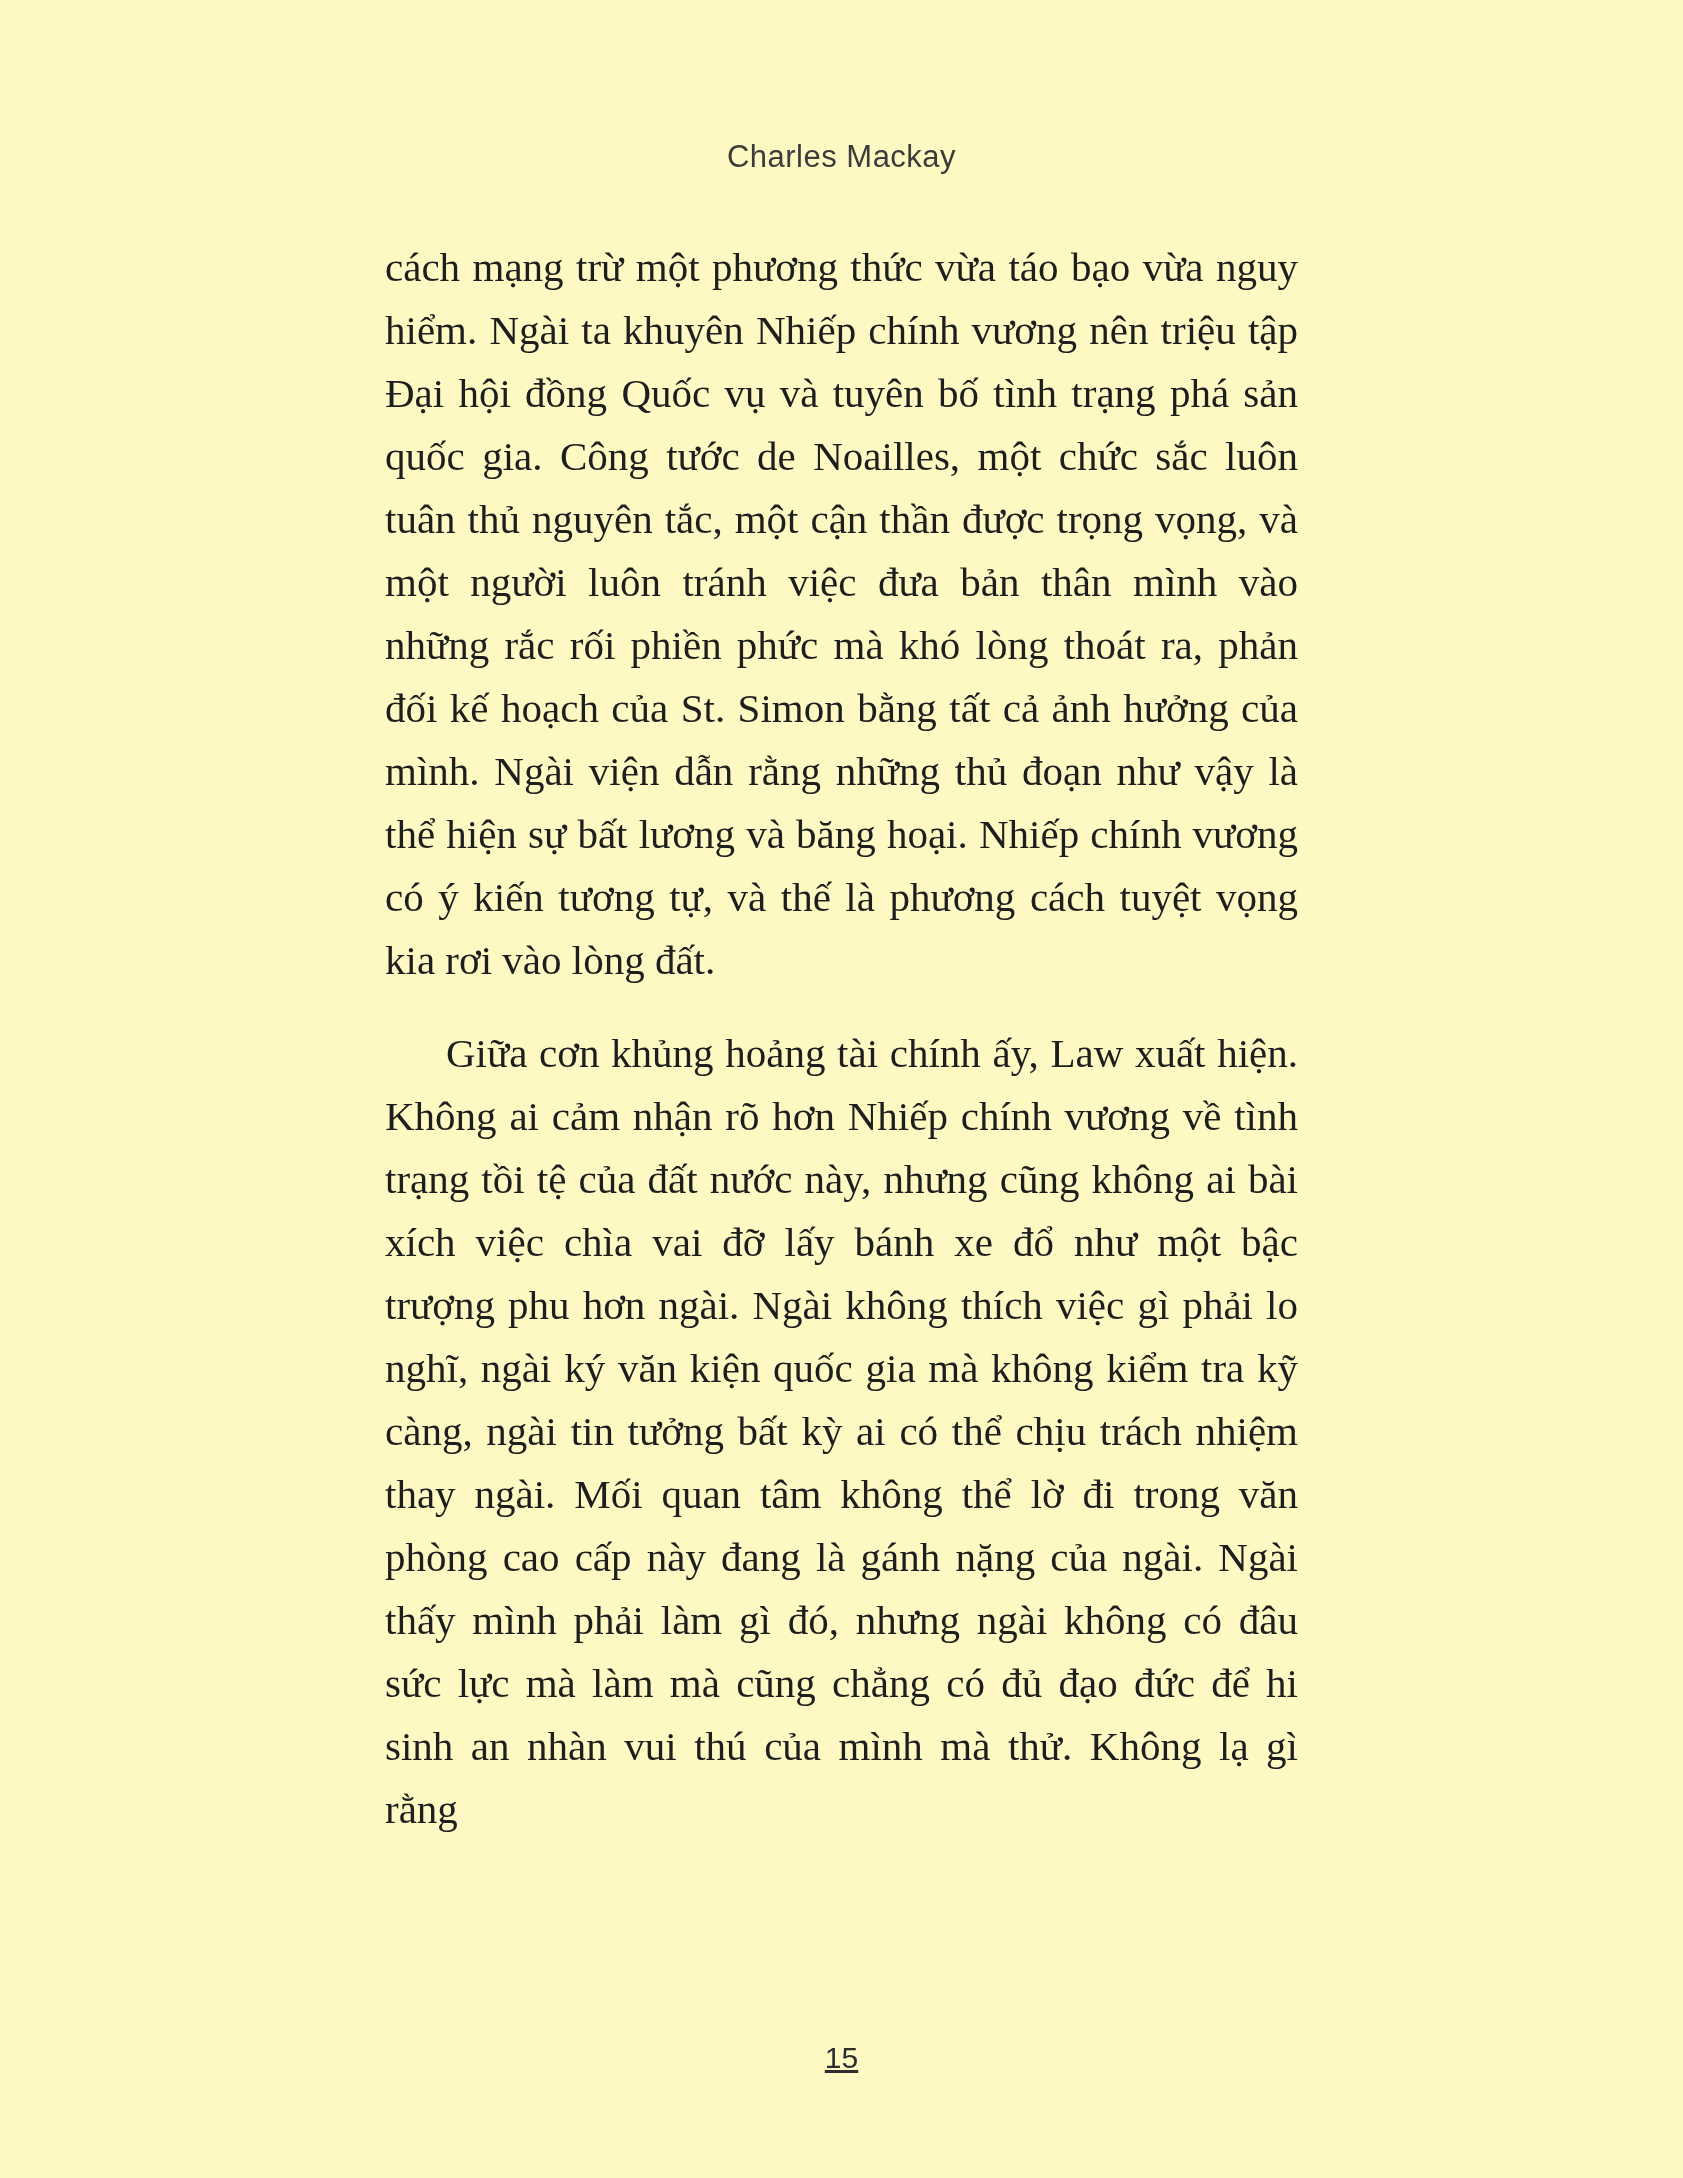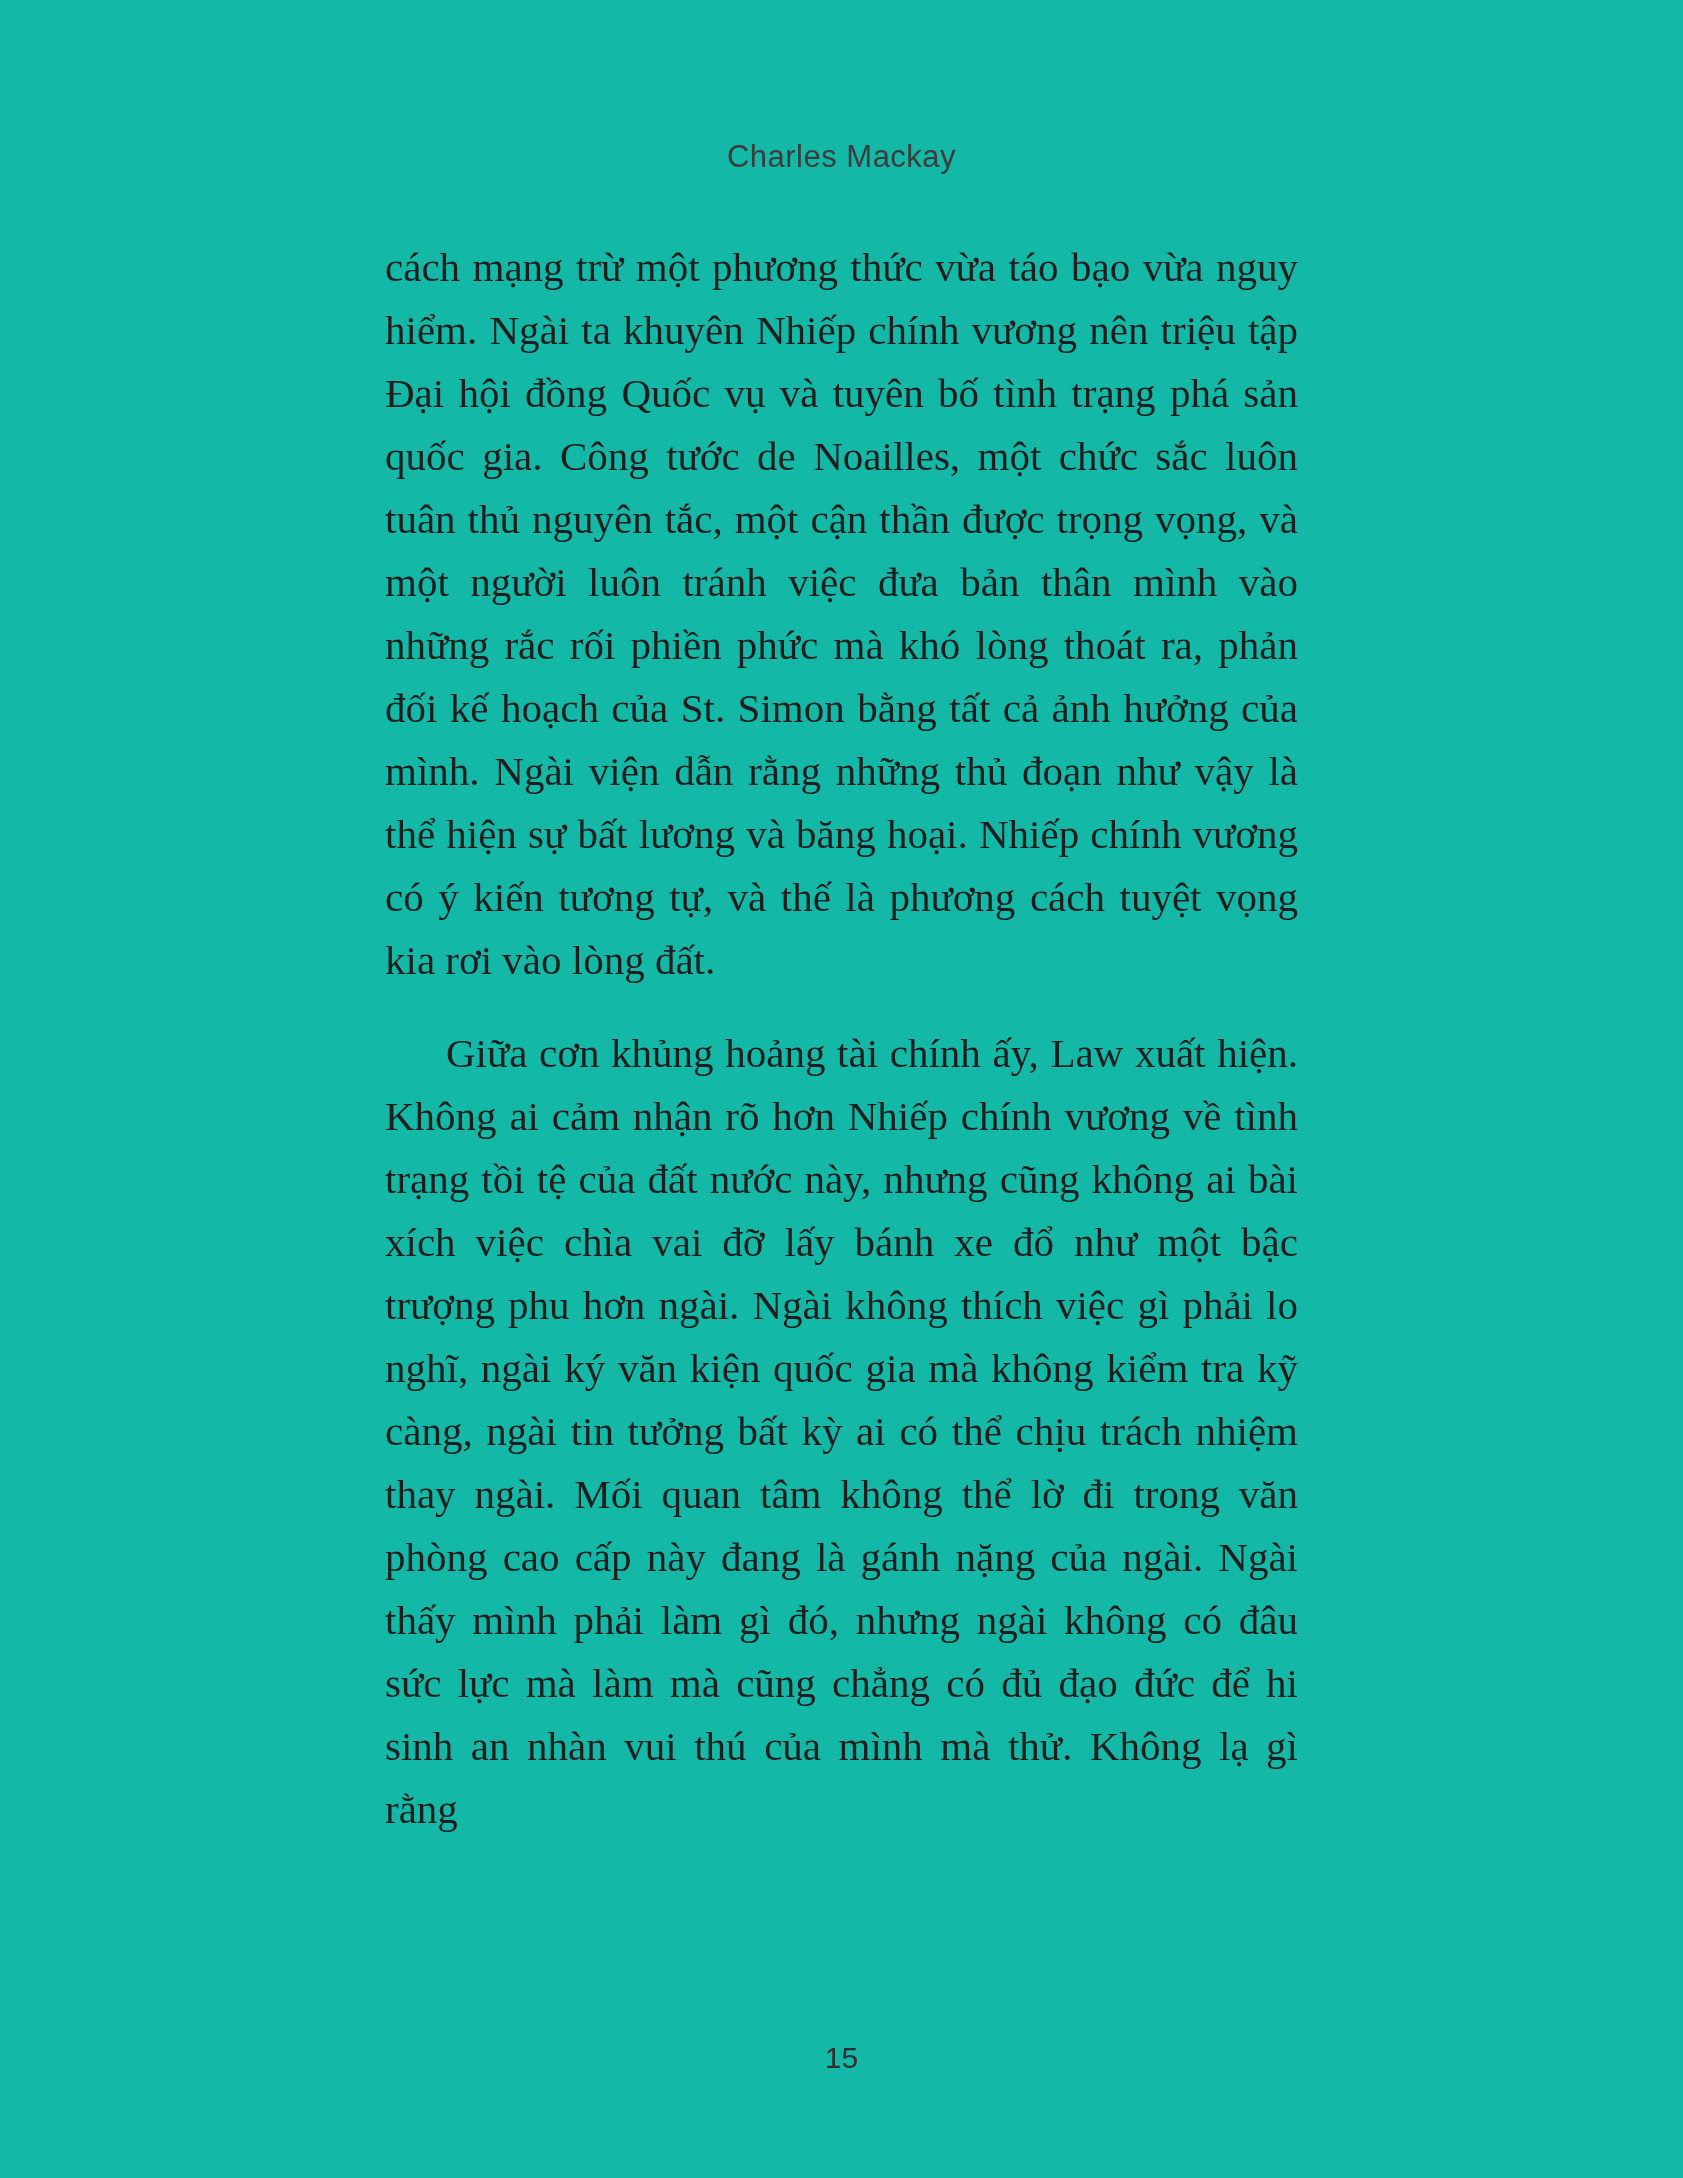--- a/index.html
+++ b/index.html
@@ -11,21 +11,21 @@
   body {
     width: 1683px;
     height: 2178px;
     position: relative;
     font-family: "Liberation Serif", serif;
   }
 
   .book-page {
     position: absolute;
     inset: 0;
-    background: #14b8a6;
+    background: #fef9c3;
     overflow: hidden;
   }
 
   .running-header {
     position: absolute;
     top: 139px;
     left: 0;
     width: 100%;
     text-align: center;
     font-family: "Liberation Sans", sans-serif;
@@ -63,20 +63,21 @@
   .page-number {
     position: absolute;
     top: 2041px;
     left: 0;
     width: 100%;
     text-align: center;
     font-family: "Liberation Sans", sans-serif;
     font-size: 30px;
     font-weight: 400;
     color: #2e2e2e;
+    text-decoration: underline;
   }
 </style>
 </head>
 <body>
 
 <div class="book-page">
 
   <div class="running-header">Charles Mackay</div>
 
   <div class="text-block">

